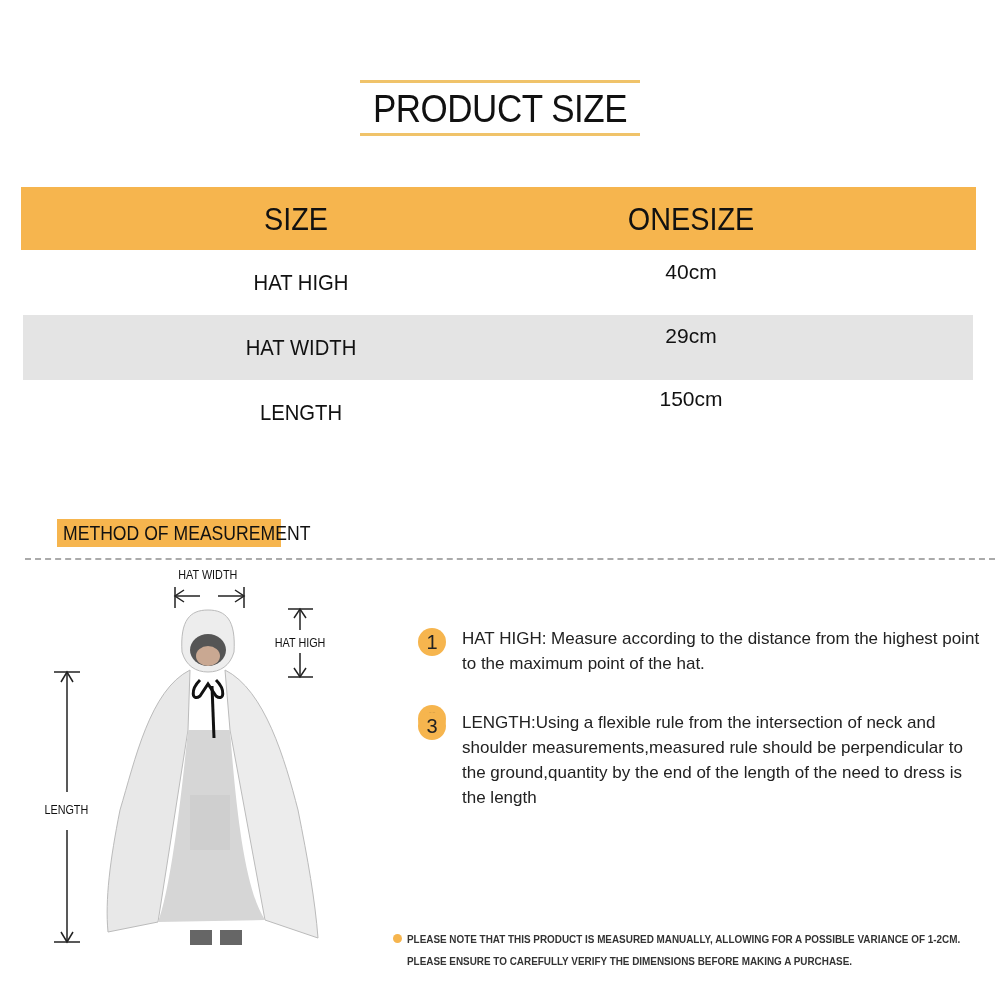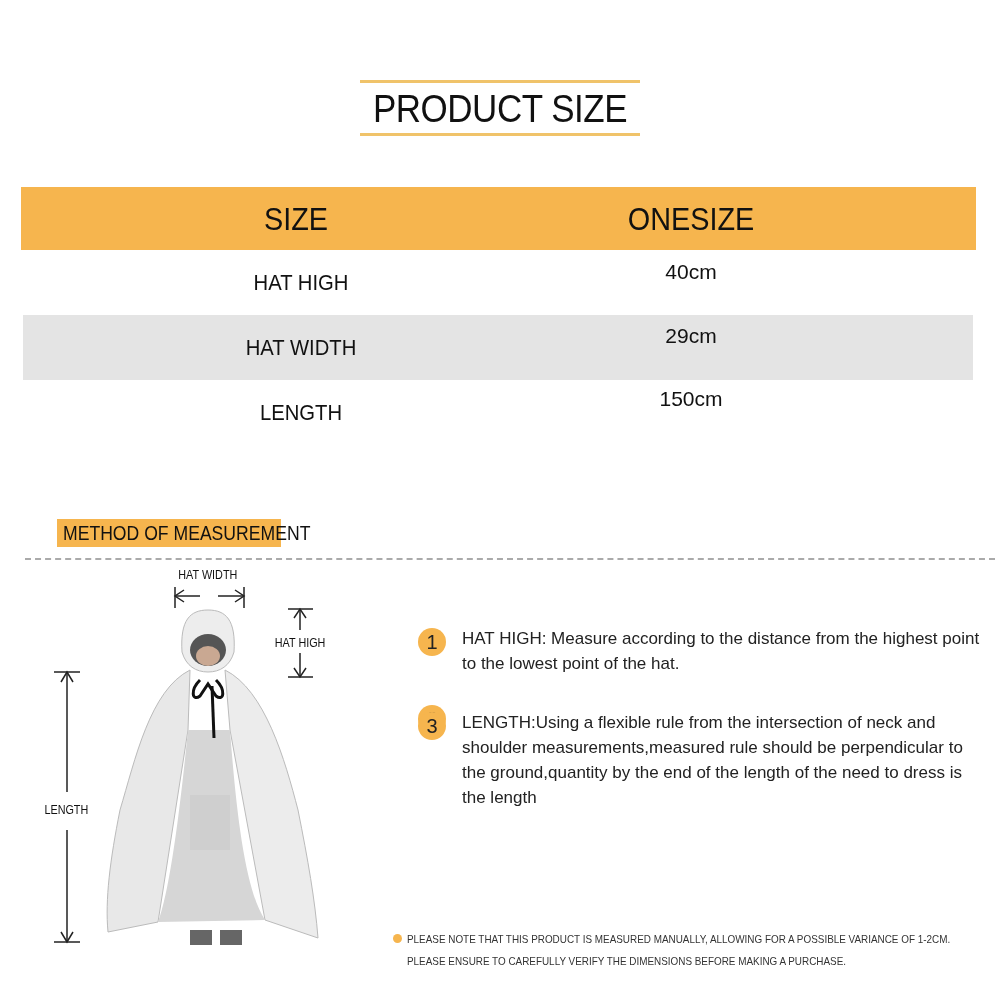--- a/index.html
+++ b/index.html
@@ -18,21 +18,21 @@
   .row.alt{background:#e4e4e4;margin-left:2px;width:950px;}
   .row .label{position:absolute;left:180px;width:200px;text-align:center;font-size:22px;transform:scaleX(0.92);}
   .row .val{position:absolute;left:570px;width:200px;text-align:center;font-size:21px;line-height:21px;}
   .section-tag{position:absolute;left:13px;top:519px;width:224px;height:28px;background:#f6b54e;margin-left:44px;}
   .section-tag span{position:absolute;left:6px;top:3px;font-size:20px;line-height:22px;white-space:nowrap;transform:scaleX(0.88);transform-origin:left center;}
   .dash{position:absolute;left:25px;top:558px;width:970px;border-top:2px dashed #aaa;}
   .figure{position:absolute;left:40px;top:560px;width:320px;height:400px;}
   .steps{position:absolute;left:418px;top:626px;width:570px;}
   .step{position:relative;padding-left:44px;font-size:17px;line-height:25px;color:#222;}
   .step .num{position:absolute;left:0;top:2px;width:28px;height:28px;border-radius:50%;background:#f6b54e;color:#222;font-size:20px;text-align:center;line-height:28px;}
-  .note{position:absolute;left:393px;top:928px;width:600px;font-size:11px;line-height:22px;color:#333;}
+  .note{position:absolute;left:393px;top:928px;width:600px;font-size:11px;line-height:22px;color:#333;font-weight:bold;}
   .note .dot{position:absolute;left:0;top:6px;width:9px;height:9px;border-radius:50%;background:#f6b54e;}
   .note p{margin:0 0 0 14px;transform:scaleX(0.9);transform-origin:left center;white-space:nowrap;}
 </style>
 </head>
 <body>
 
 <div class="title-wrap">
   <div class="title-line top"></div>
   <div class="title">PRODUCT SIZE</div>
   <div class="title-line bot"></div>
@@ -109,21 +109,21 @@
     <line x1="172" y1="126" x2="174" y2="178" stroke="#111" stroke-width="3"></line>
   </svg>
   <div style="position:absolute;left:135px;top:8px;font-size:12px;white-space:nowrap;transform:scaleX(0.9);">HAT WIDTH</div>
   <div style="position:absolute;left:232px;top:76px;font-size:12px;white-space:nowrap;transform:scaleX(0.9);">HAT HIGH</div>
   <div style="position:absolute;left:2px;top:243px;font-size:12px;white-space:nowrap;transform:scaleX(0.9);">LENGTH</div>
 </div>
 
 <div class="steps">
   <div class="step" style="margin-bottom:27px;">
     <span class="num">1</span>
-    <span>HAT HIGH: Measure according to the distance from the highest point to the lowest point of the hat.</span>
+    <span>HAT HIGH: Measure according to the distance from the highest point to the maximum point of the hat.</span>
   </div>
   <div class="step" style="margin-bottom:34px;">
     <span class="num">2</span>
   </div>
   <div class="step">
     <span class="num">3</span>
     <span>LENGTH:Using a flexible rule from the intersection of neck and shoulder measurements,measured rule should be perpendicular to the ground,quantity by the end of the length of the need to dress is the length</span>
   </div>
 </div>
 

